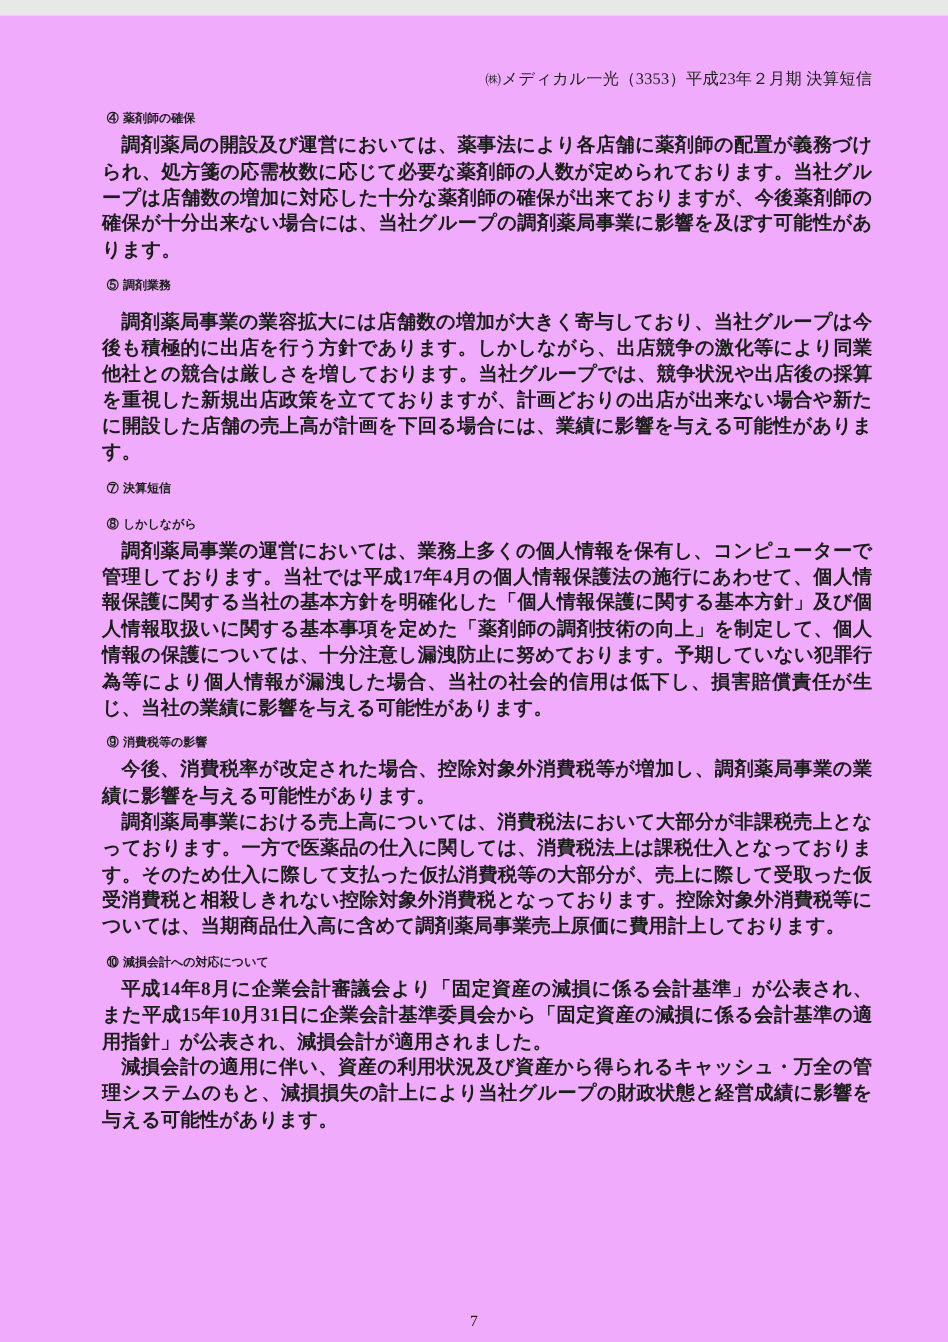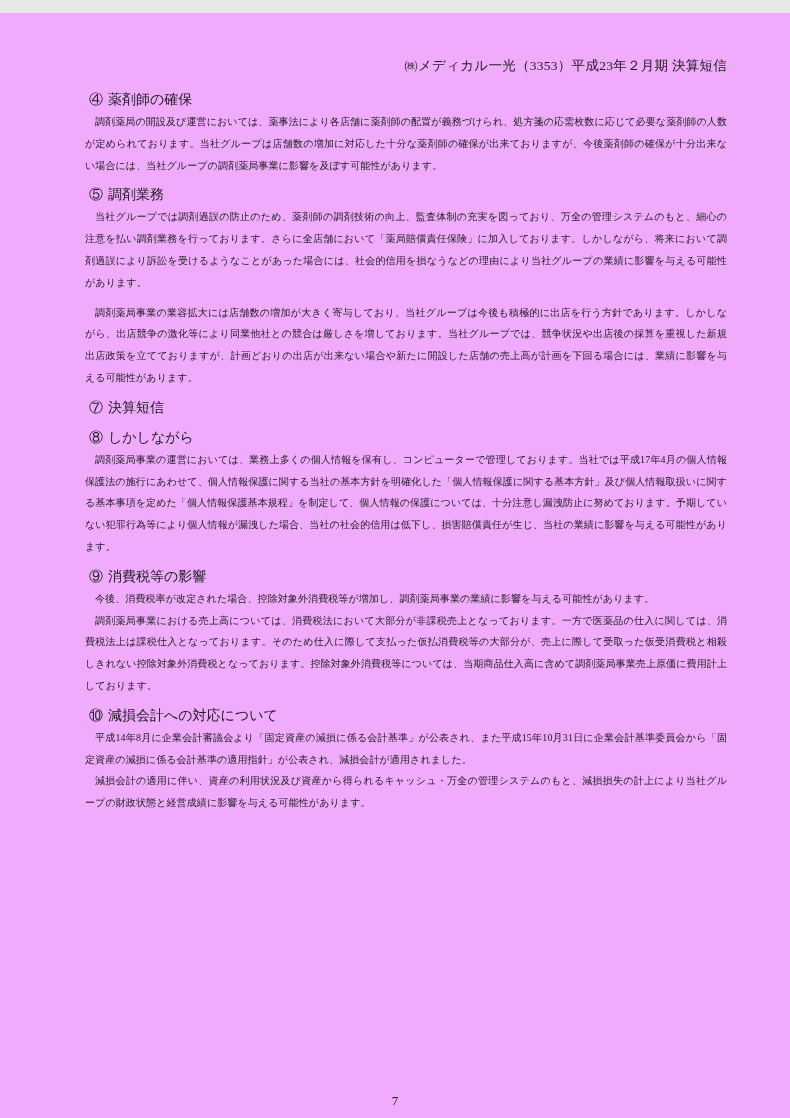--- a/index.html
+++ b/index.html
@@ -29,34 +29,35 @@
     line-height: 18px;
     margin: 0 0 14px 0;
     letter-spacing: 0.02em;
   }
   .doc-section {
     margin-top: 8px;
   }
   .sec-heading {
     margin: 0 0 0 4px;
     padding: 0;
-    font-size: 14px;
-    font-weight: normal;
+    font-size: 10px;
+    font-weight: bold;
     line-height: 22px;
   }
   .sec-num {
     margin-right: 0.35em;
   }
   .body-text {
     margin: 0;
-    font-size: 10px;
+    font-size: 16px;
     line-height: 21.8px;
     text-indent: 1em;
     text-align: justify;
     letter-spacing: 0.01em;
+    font-weight: bold;
   }
   .doc-footer {
     position: absolute;
     bottom: 22px;
     left: 0;
     width: 100%;
     text-align: center;
     font-size: 13px;
     line-height: 16px;
   }
@@ -69,34 +70,33 @@
 
     <div class="doc-header">㈱メディカル一光（3353）平成23年２月期 決算短信</div>
 
     <section class="doc-section">
       <h2 class="sec-heading"><span class="sec-num">④</span><span class="sec-title">薬剤師の確保</span></h2>
       <p class="body-text">調剤薬局の開設及び運営においては、薬事法により各店舗に薬剤師の配置が義務づけられ、処方箋の応需枚数に応じて必要な薬剤師の人数が定められております。当社グループは店舗数の増加に対応した十分な薬剤師の確保が出来ておりますが、今後薬剤師の確保が十分出来ない場合には、当社グループの調剤薬局事業に影響を及ぼす可能性があります。</p>
     </section>
 
     <section class="doc-section">
       <h2 class="sec-heading"><span class="sec-num">⑤</span><span class="sec-title">調剤業務</span></h2>
-      <p class="body-text">当社グループでは調剤過誤の防止のため、薬剤師の調剤技術の向上、監査体制の充実を図っており、万全の管理システムのもと、細心の注意を払い調剤業務を行っております。さらに全店舗において「薬局賠償責任保険」に加入しております。しかしながら、将来において調剤過誤により訴訟を受けるようなことがあった場合には、社会的信用を損なうなどの理由により当社グループの業績に影響を与える可能性があります。</p>
     </section>
 
     <section class="doc-section">
       <p class="body-text">調剤薬局事業の業容拡大には店舗数の増加が大きく寄与しており、当社グループは今後も積極的に出店を行う方針であります。しかしながら、出店競争の激化等により同業他社との競合は厳しさを増しております。当社グループでは、競争状況や出店後の採算を重視した新規出店政策を立てておりますが、計画どおりの出店が出来ない場合や新たに開設した店舗の売上高が計画を下回る場合には、業績に影響を与える可能性があります。</p>
     </section>
 
     <section class="doc-section">
       <h2 class="sec-heading"><span class="sec-num">⑦</span><span class="sec-title">決算短信</span></h2>
     </section>
 
     <section class="doc-section">
       <h2 class="sec-heading"><span class="sec-num">⑧</span><span class="sec-title">しかしながら</span></h2>
-      <p class="body-text">調剤薬局事業の運営においては、業務上多くの個人情報を保有し、コンピューターで管理しております。当社では平成17年4月の個人情報保護法の施行にあわせて、個人情報保護に関する当社の基本方針を明確化した「個人情報保護に関する基本方針」及び個人情報取扱いに関する基本事項を定めた「個人情報保護基本規程」を制定して、個人情報の保護については、十分注意し漏洩防止に努めております。予期していない犯罪行為等により個人情報が漏洩した場合、当社の社会的信用は低下し、損害賠償責任が生じ、当社の業績に影響を与える可能性があります。</p>
+      <p class="body-text">調剤薬局事業の運営においては、業務上多くの個人情報を保有し、コンピューターで管理しております。当社では平成17年4月の個人情報保護法の施行にあわせて、個人情報保護に関する当社の基本方針を明確化した「個人情報保護に関する基本方針」及び個人情報取扱いに関する基本事項を定めた「薬剤師の調剤技術の向上」を制定して、個人情報の保護については、十分注意し漏洩防止に努めております。予期していない犯罪行為等により個人情報が漏洩した場合、当社の社会的信用は低下し、損害賠償責任が生じ、当社の業績に影響を与える可能性があります。</p>
     </section>
 
     <section class="doc-section">
       <h2 class="sec-heading"><span class="sec-num">⑨</span><span class="sec-title">消費税等の影響</span></h2>
       <p class="body-text">今後、消費税率が改定された場合、控除対象外消費税等が増加し、調剤薬局事業の業績に影響を与える可能性があります。</p>
       <p class="body-text">調剤薬局事業における売上高については、消費税法において大部分が非課税売上となっております。一方で医薬品の仕入に関しては、消費税法上は課税仕入となっております。そのため仕入に際して支払った仮払消費税等の大部分が、売上に際して受取った仮受消費税と相殺しきれない控除対象外消費税となっております。控除対象外消費税等については、当期商品仕入高に含めて調剤薬局事業売上原価に費用計上しております。</p>
     </section>
 
     <section class="doc-section">
       <h2 class="sec-heading"><span class="sec-num">⑩</span><span class="sec-title">減損会計への対応について</span></h2>

